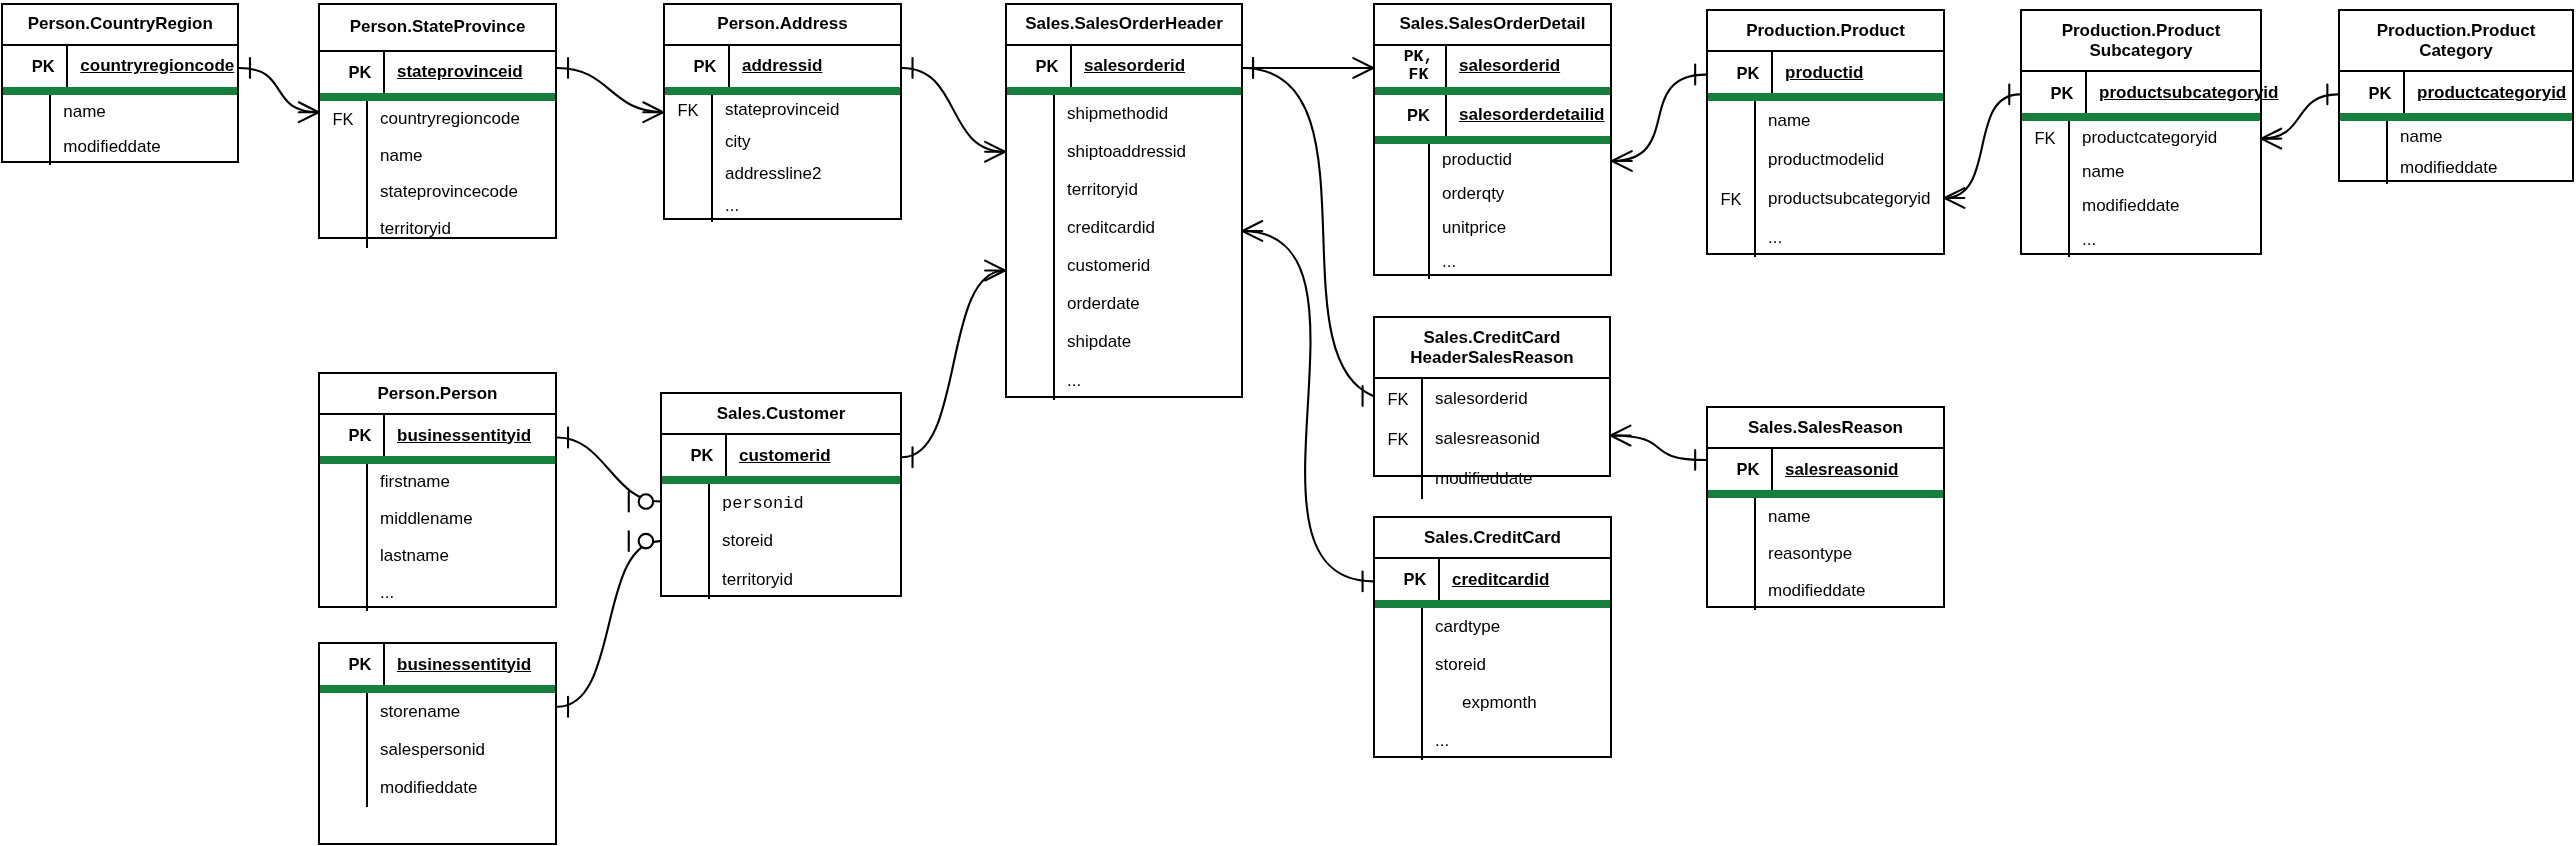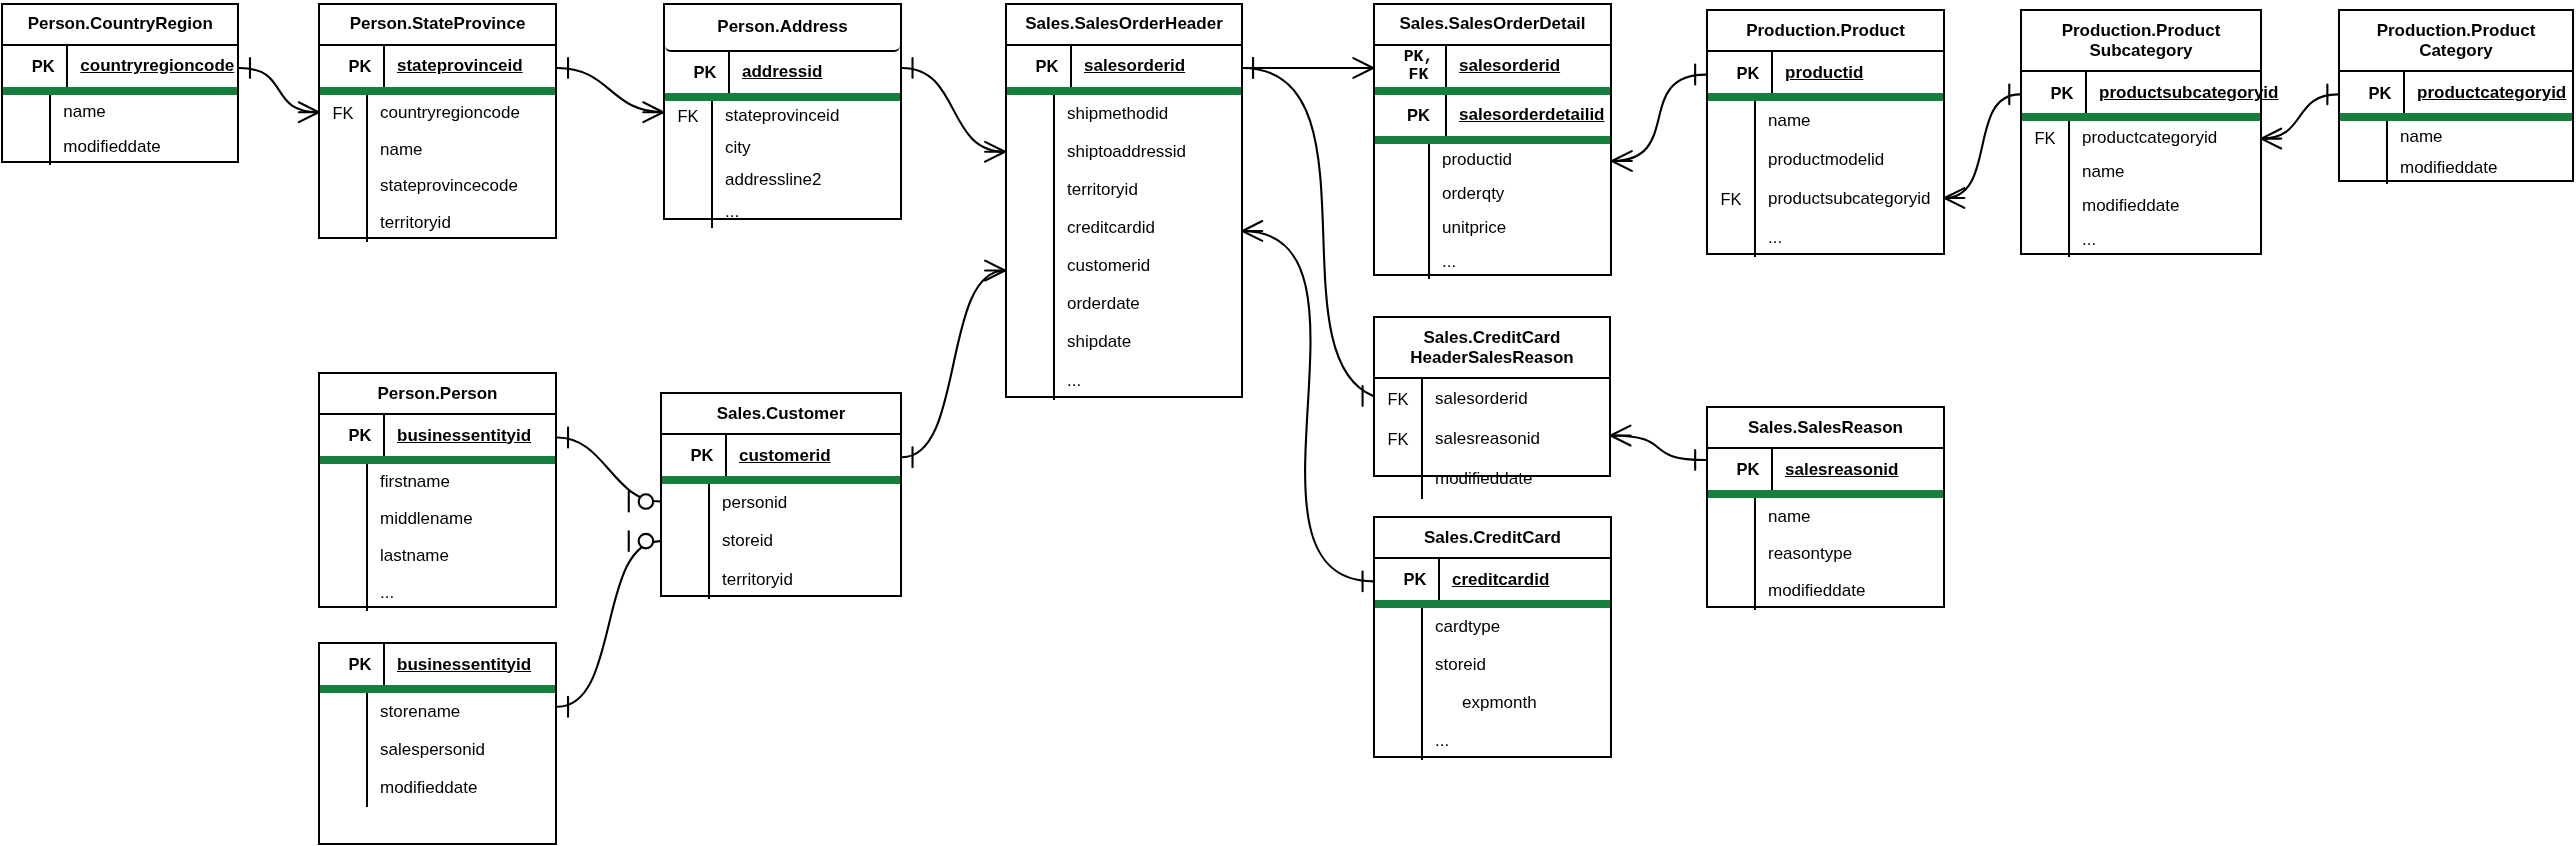--- a/index.html
+++ b/index.html
@@ -108,39 +108,39 @@
         <div class="row" style="height: 70px;">
           <div class="keycell fk" style="width: 48px; align-items: stretch; flex-direction: column; justify-content: center;"><div style="height: 40px; display: flex; align-items: center; justify-content: center;"></div><div style="height: 40px; display: flex; align-items: center; justify-content: center;"></div></div>
           <div class="attrstack">
             <div class="attrcell" style="height: 40px;">name</div>
             <div class="attrcell" style="height: 40px;">modifieddate</div>
           </div>
         </div>
       </div>
     </div>
     <div class="entity" style="left: 318px; top: 2.6px; width: 239px; height: 236px;">
-      <div class="ent-title" style="height: 41px;">Person.StateProvince</div>
+      <div class="ent-title" style="height: 47px;">Person.StateProvince</div>
       <div class="ent-body">
         <div class="row sep" style="height: 49px;">
           <div class="keycell" style="width: 48px;">PK</div>
           <div class="attrcell pk">stateprovinceid</div>
         </div>
         <div class="row" style="height: 147px;">
           <div class="keycell fk" style="width: 48px; align-items: stretch; flex-direction: column; justify-content: center;"><div style="height: 40px; display: flex; align-items: center; justify-content: center;">FK</div><div style="height: 40px; display: flex; align-items: center; justify-content: center;"></div><div style="height: 40px; display: flex; align-items: center; justify-content: center;"></div><div style="height: 40px; display: flex; align-items: center; justify-content: center;"></div></div>
           <div class="attrstack">
             <div class="attrcell" style="height: 40px;">countryregioncode</div>
             <div class="attrcell" style="height: 40px;">name</div>
             <div class="attrcell" style="height: 40px;">stateprovincecode</div>
             <div class="attrcell" style="height: 40px;">territoryid</div>
           </div>
         </div>
       </div>
     </div>
     <div class="entity" style="left: 663px; top: 2.6px; width: 239px; height: 217px;">
-      <div class="ent-title" style="height: 47px; border-radius: 6px;">Person.Address</div>
+      <div class="ent-title" style="height: 41px;">Person.Address</div>
       <div class="ent-body">
         <div class="row sep" style="height: 49px;">
           <div class="keycell" style="width: 48px;">PK</div>
           <div class="attrcell pk">addressid</div>
         </div>
         <div class="row" style="height: 127px;">
           <div class="keycell fk" style="width: 48px; align-items: stretch; flex-direction: column; justify-content: center;"><div style="height: 40px; display: flex; align-items: center; justify-content: center;">FK</div><div style="height: 40px; display: flex; align-items: center; justify-content: center;"></div><div style="height: 40px; display: flex; align-items: center; justify-content: center;"></div><div style="height: 40px; display: flex; align-items: center; justify-content: center;"></div></div>
           <div class="attrstack">
             <div class="attrcell" style="height: 40px;">stateprovinceid</div>
             <div class="attrcell" style="height: 40px;">city</div>
@@ -270,21 +270,21 @@
     <div class="entity" style="left: 660px; top: 392px; width: 242px; height: 205px;">
       <div class="ent-title" style="height: 41px;">Sales.Customer</div>
       <div class="ent-body">
         <div class="row sep" style="height: 49px;">
           <div class="keycell" style="width: 48px;">PK</div>
           <div class="attrcell pk">customerid</div>
         </div>
         <div class="row" style="height: 115px;">
           <div class="keycell fk" style="width: 48px; align-items: stretch; flex-direction: column; justify-content: center;"><div style="height: 40px; display: flex; align-items: center; justify-content: center;"></div><div style="height: 40px; display: flex; align-items: center; justify-content: center;"></div><div style="height: 40px; display: flex; align-items: center; justify-content: center;"></div></div>
           <div class="attrstack">
-            <div class="attrcell" style="height: 40px;">personid</div>
+            <div class="attrcell" style="height: 40px; font-family: Liberation Mono, monospace;">personid</div>
             <div class="attrcell" style="height: 40px;">storeid</div>
             <div class="attrcell" style="height: 40px;">territoryid</div>
           </div>
         </div>
       </div>
     </div>
     <div class="entity" style="left: 318px; top: 642px; width: 239px; height: 203px;">
       <div class="ent-body">
         <div class="row sep" style="height: 49px;">
           <div class="keycell" style="width: 48px;">PK</div>

